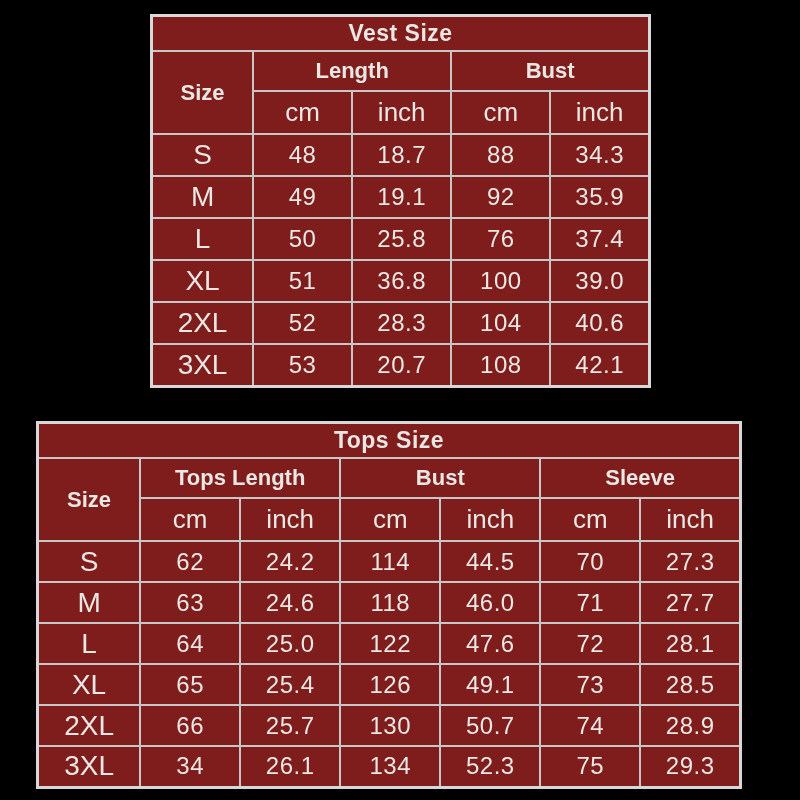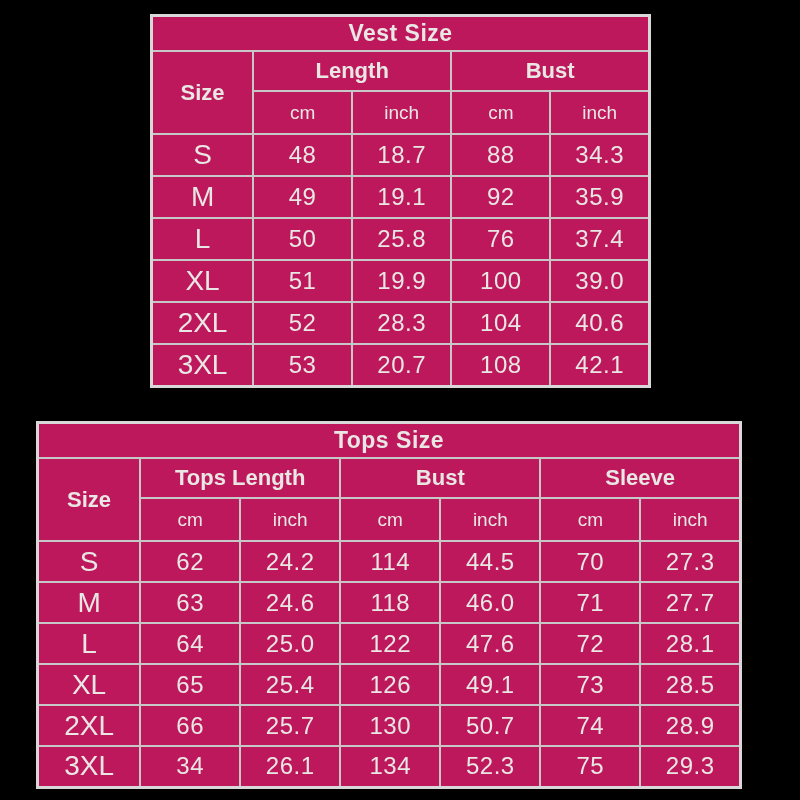--- a/index.html
+++ b/index.html
@@ -14,21 +14,21 @@
   .stage {
     position: relative;
     width: 800px;
     height: 800px;
     background: #000000;
   }
   table.size-table {
     position: absolute;
     border-collapse: collapse;
     table-layout: fixed;
-    background: #be185d;
+    background: #7f1d1d;
   }
   table.size-table th, table.size-table td {
     border: 2px solid #c7c7c7;
     text-align: center;
     vertical-align: middle;
     color: #e9e7e3;
     padding: 0;
     overflow: hidden;
     white-space: nowrap;
   }
@@ -47,21 +47,21 @@
     font-size: 22px;
     font-weight: bold;
     height: 38px;
   }
   th.size-head {
     font-size: 22px;
     font-weight: bold;
     margin-top: 8px;
   }
   tr.unit-row th {
-    font-size: 19px;
+    font-size: 26px;
     font-weight: normal;
     height: 41px;
   }
   td.size-cell {
     font-size: 28px;
     font-weight: normal;
   }
   td.value-cell {
     font-size: 24px;
     font-weight: normal;
@@ -120,21 +120,21 @@
     <tr class="data-row">
       <td class="size-cell">L</td>
       <td class="value-cell">50</td>
       <td class="value-cell">25.8</td>
       <td class="value-cell">76</td>
       <td class="value-cell">37.4</td>
     </tr>
     <tr class="data-row">
       <td class="size-cell">XL</td>
       <td class="value-cell">51</td>
-      <td class="value-cell">19.9</td>
+      <td class="value-cell">36.8</td>
       <td class="value-cell">100</td>
       <td class="value-cell">39.0</td>
     </tr>
     <tr class="data-row">
       <td class="size-cell">2XL</td>
       <td class="value-cell">52</td>
       <td class="value-cell">28.3</td>
       <td class="value-cell">104</td>
       <td class="value-cell">40.6</td>
     </tr>

